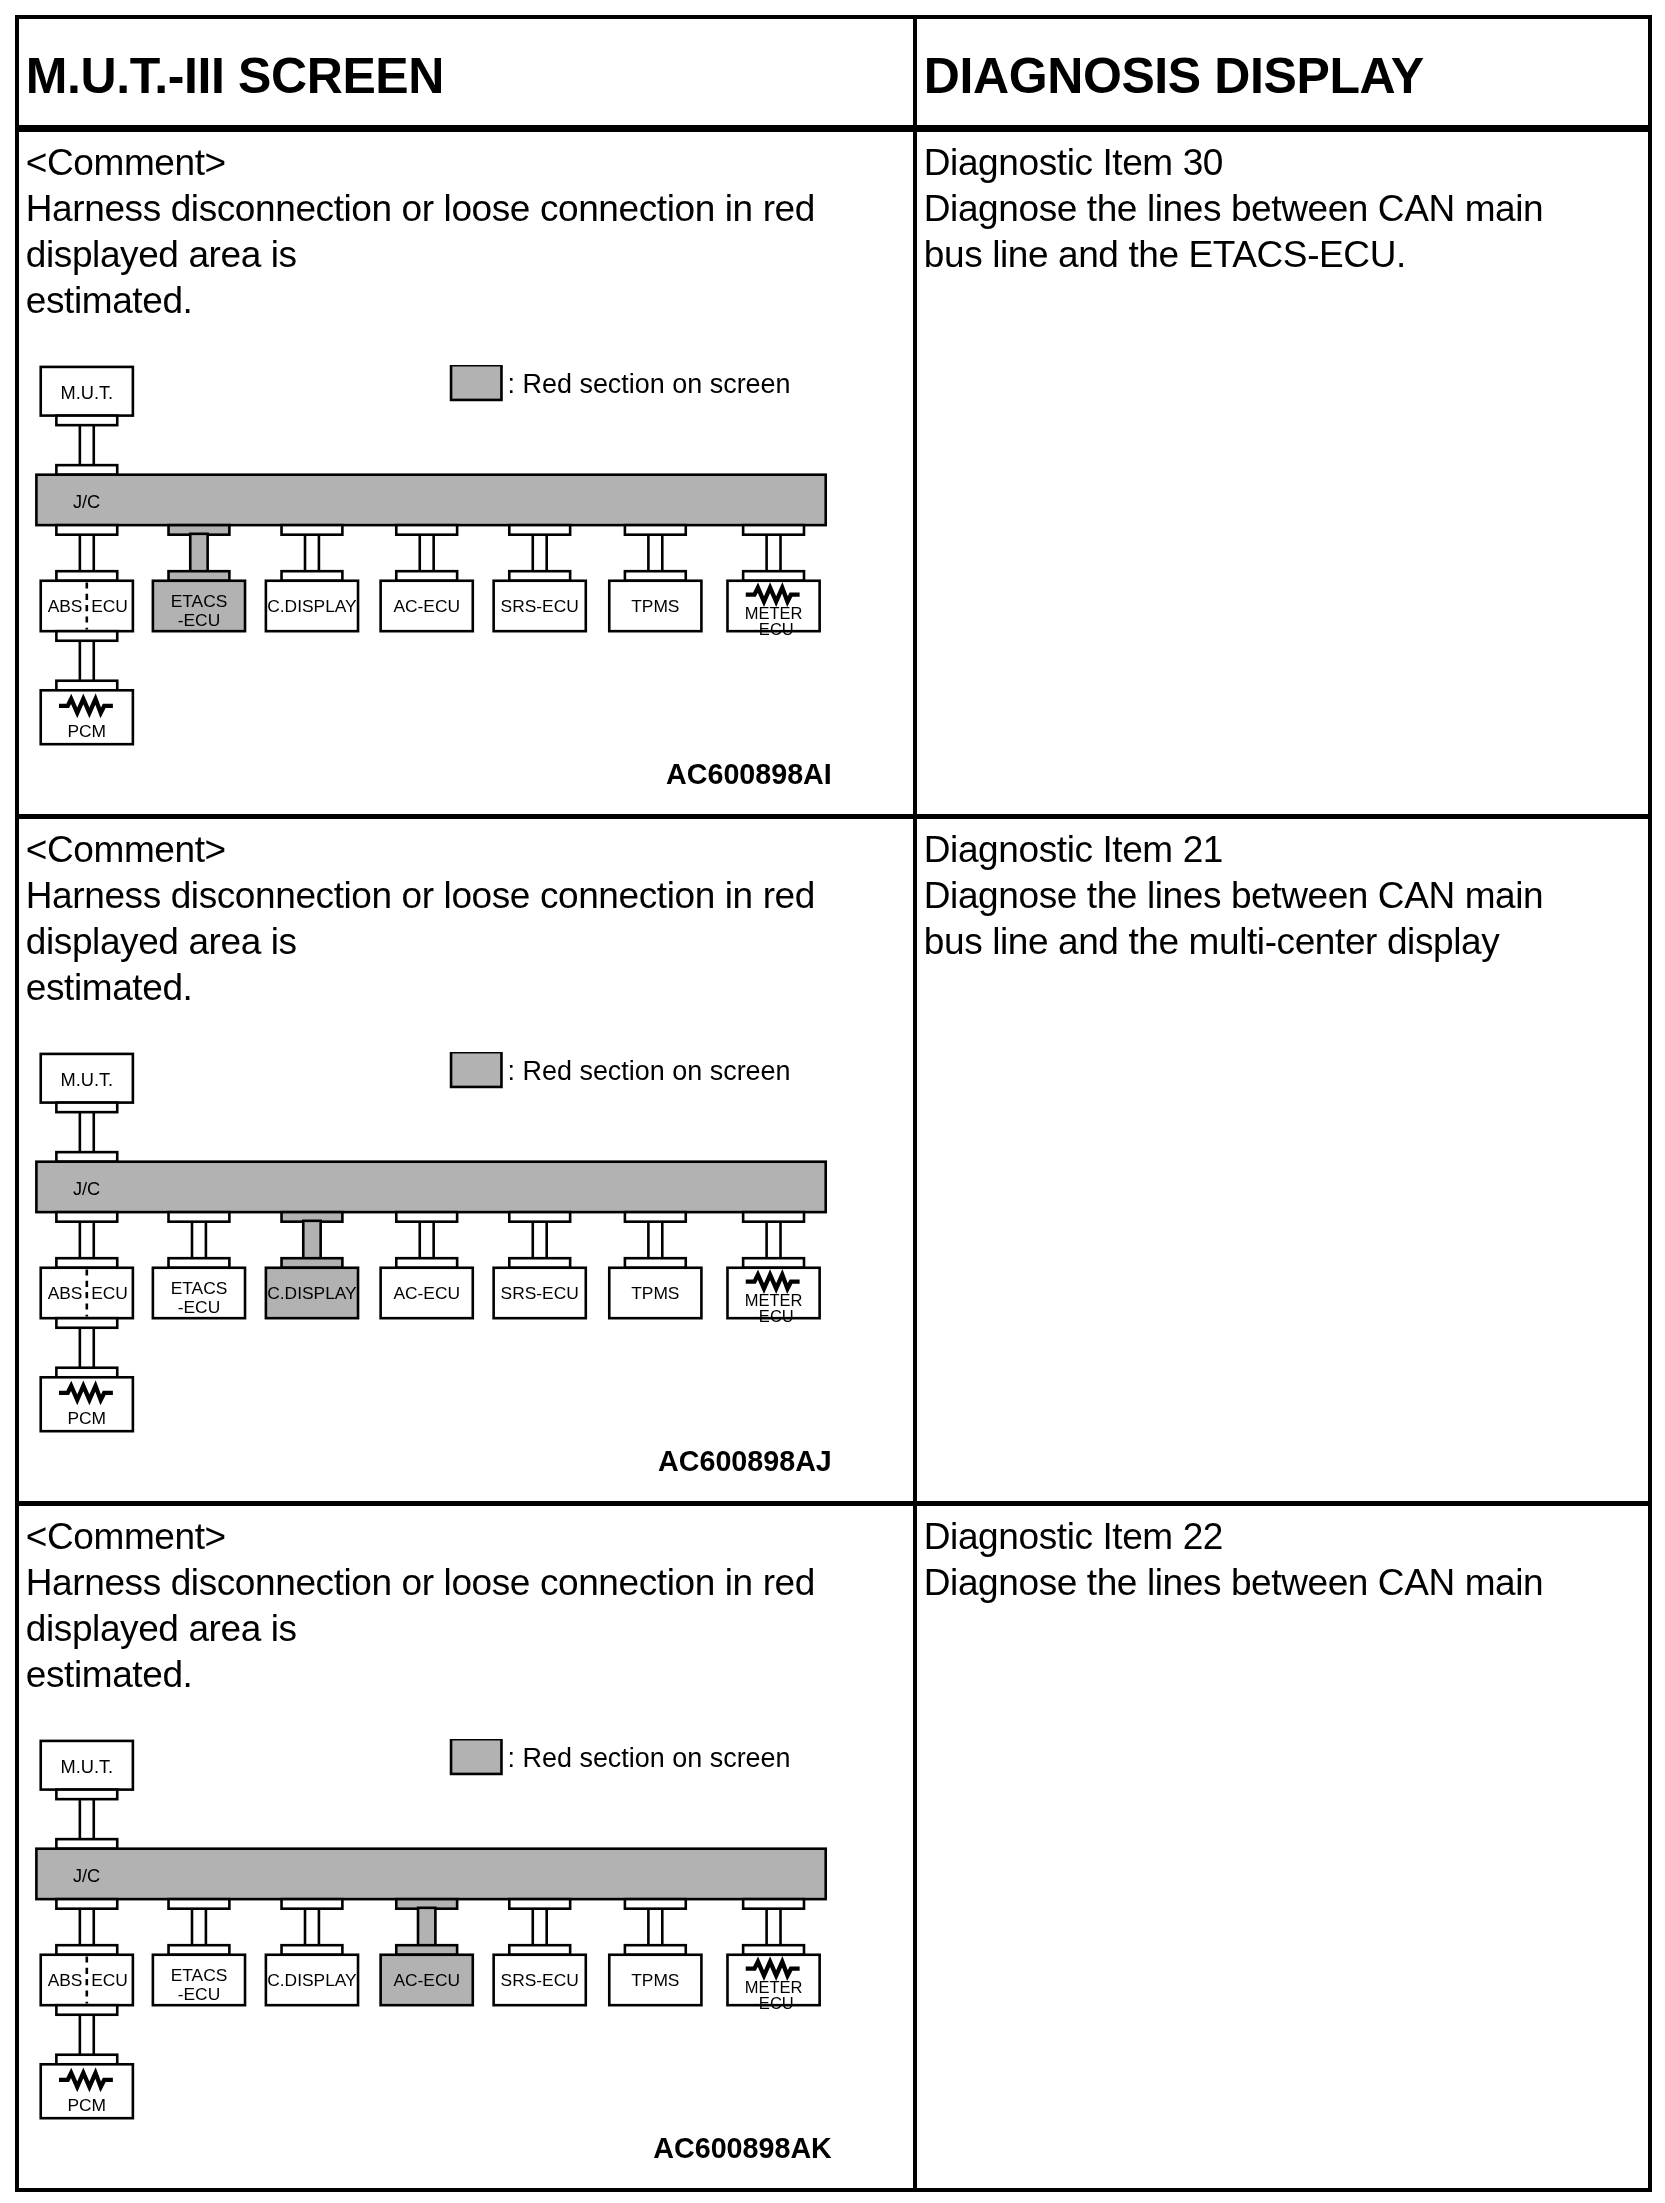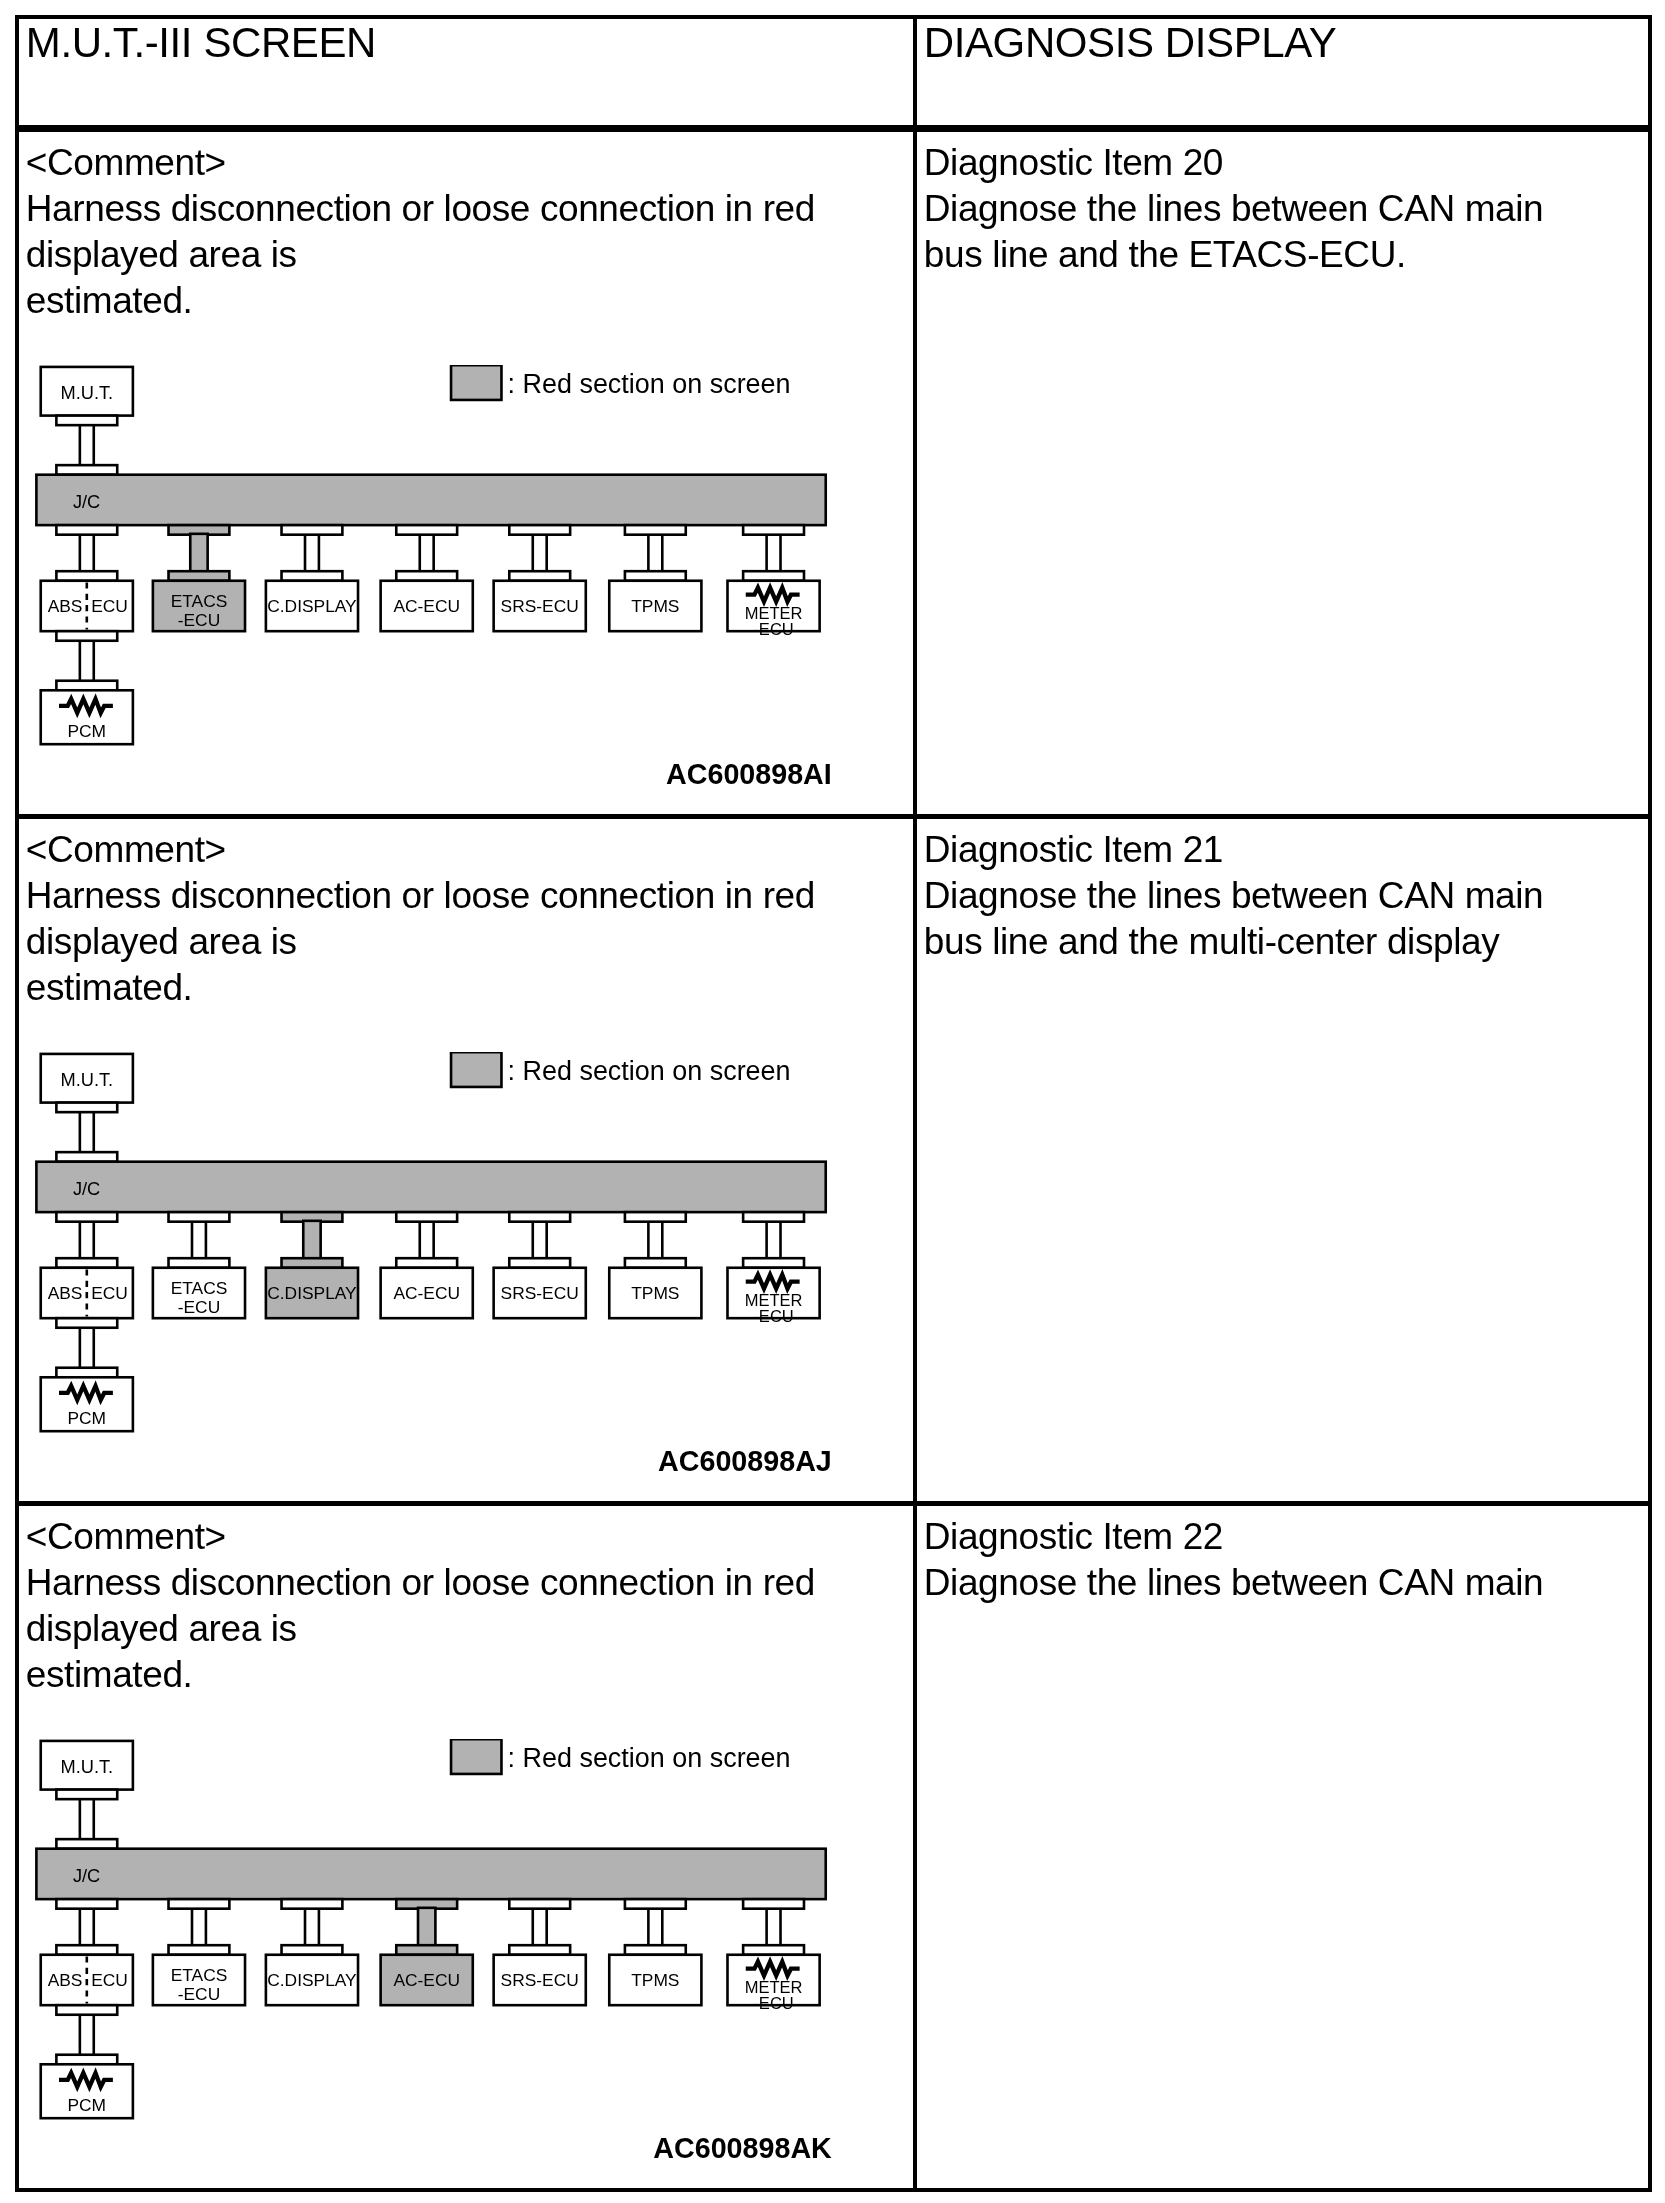--- a/index.html
+++ b/index.html
@@ -6,21 +6,21 @@
   body{
     width:1665px;height:2204px;position:relative;
     font-family:"Liberation Sans","DejaVu Sans",sans-serif;color:#000;
     -webkit-font-smoothing:antialiased;
   }
   .table{
     position:absolute;left:14.8px;top:14.8px;width:1629px;
     border:4.3px solid #000;background:#fff;
   }
   .thead{display:flex;height:106px;border-bottom:7px solid #000;}
-  .th{font-size:42px;font-weight:normal;letter-spacing:-0.4px;padding:0 0 0 7px;}
+  .th{font-size:50px;font-weight:bold;letter-spacing:-0.4px;padding:28px 0 0 7px;}
   .cell-left{width:898px;border-right:4.3px solid #000;position:relative;box-sizing:border-box;}
   .cell-right{flex:1;position:relative;}
   .row{display:flex;height:682px;border-bottom:5.2px solid #000;position:relative;}
   .row:last-child{border-bottom:0;}
   .text-block{padding:8.7px 8.7px 0 7px;font-size:37px;line-height:46px;letter-spacing:-0.4px;}
   .text-block div{white-space:nowrap;}
   .diagram{position:absolute;left:0px;top:233px;width:878px;height:435px;}
   svg text{fill:#000;stroke:none;font-family:"Liberation Sans","DejaVu Sans",sans-serif;}
 </style>
 </head>
@@ -102,21 +102,21 @@
               <line x1="86" y1="317" x2="86" y2="363" stroke="#000000" stroke-width="3"></line>
               <rect x="43" y="363" width="70" height="11" fill="#fff" stroke="#000000" stroke-width="3"></rect>
               <rect x="25" y="374" width="106" height="62" fill="#fff" stroke="#000000" stroke-width="3"></rect>
               <polyline points="46,392 56,392 60,384 67,400 74,384 81,400 88,384 94,400 98,392 108,392" fill="none" stroke="#000000" stroke-width="5"></polyline>
               <text x="78" y="428" font-size="20" text-anchor="middle" font-weight="normal">PCM</text>
               <text x="935" y="482" font-size="33" text-anchor="end" font-weight="bold">AC600898AI</text>
             </svg></div>
     </div>
     <div class="cell-right">
       <div class="text-block">
-            <div>Diagnostic Item 20</div>
+            <div>Diagnostic Item 30</div>
             <div>Diagnose the lines between CAN main</div>
             <div>bus line and the ETACS-ECU.</div>
           </div>
     </div>
   </div>
 
   <div class="row">
     <div class="cell-left">
       <div class="text-block">
             <div>&lt;Comment&gt;</div>

